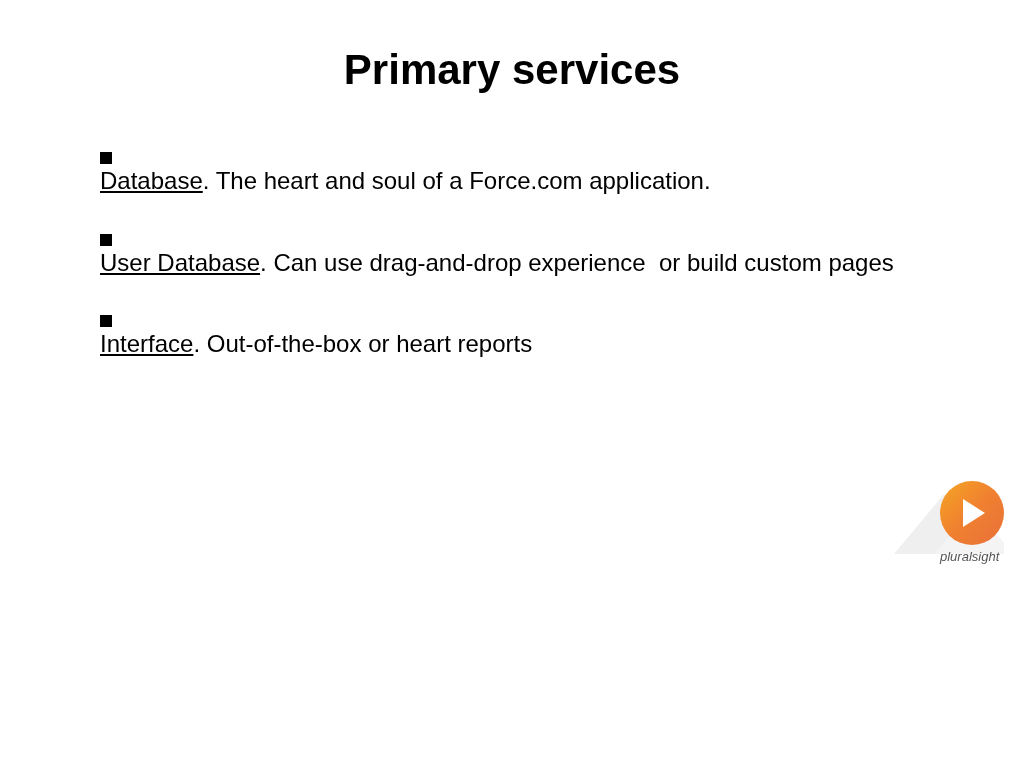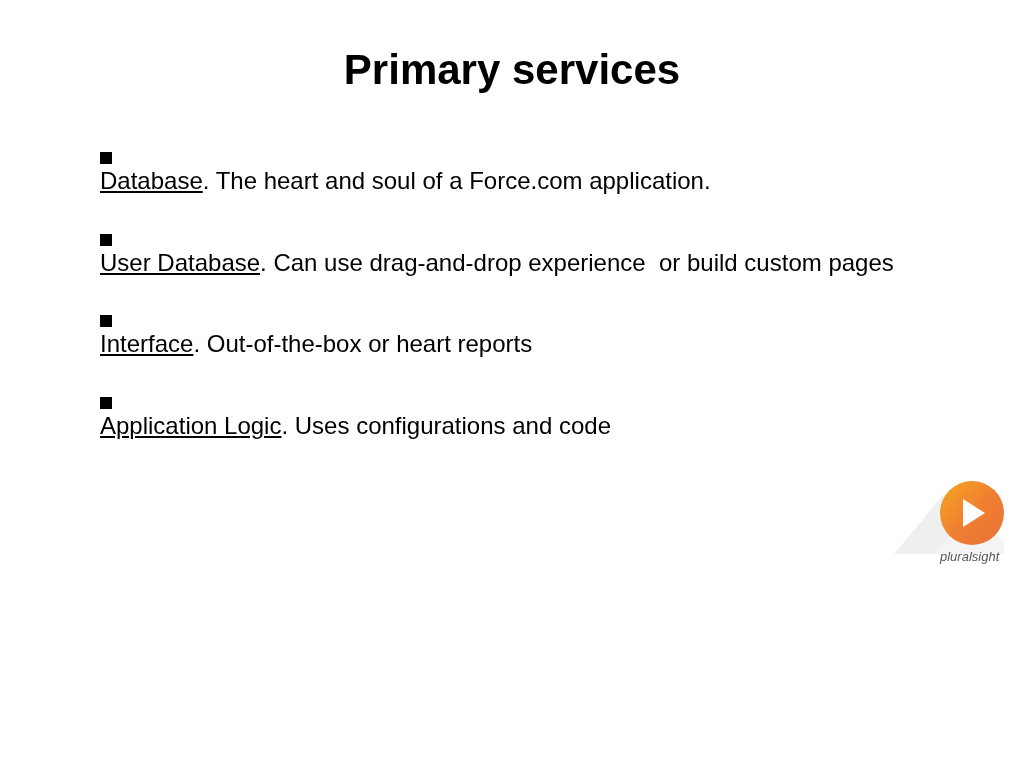--- a/index.html
+++ b/index.html
@@ -126,26 +126,20 @@
       </span>
     </li>
 
     <li>
       <span class="bullet-square"></span>
       <span class="bullet-text">
         <u>Interface</u><span>. Out-of-the-box or heart reports</span>
       </span>
     </li>
 
-    <li>
-      <span class="bullet-square"></span>
-      <span class="bullet-text">
-        <u>Application Logic</u><span>. Uses configurations and code</span>
-      </span>
-    </li>
 
   </ul>
 
   <div class="pluralsight-logo">
 
     <svg width="120" height="80" style="position:absolute; bottom:0; right:0; opacity:0.15;">
       <polygon points="60,10 110,70 10,70" fill="#999"></polygon>
       <polygon points="90,25 130,70 50,70" fill="#bbb"></polygon>
     </svg>
     <div style="position:relative; z-index:1;">

